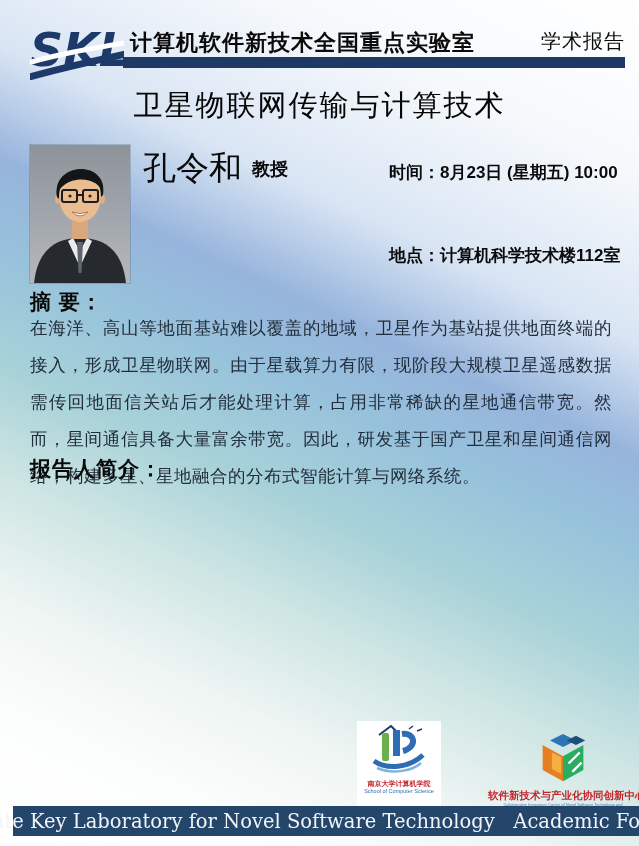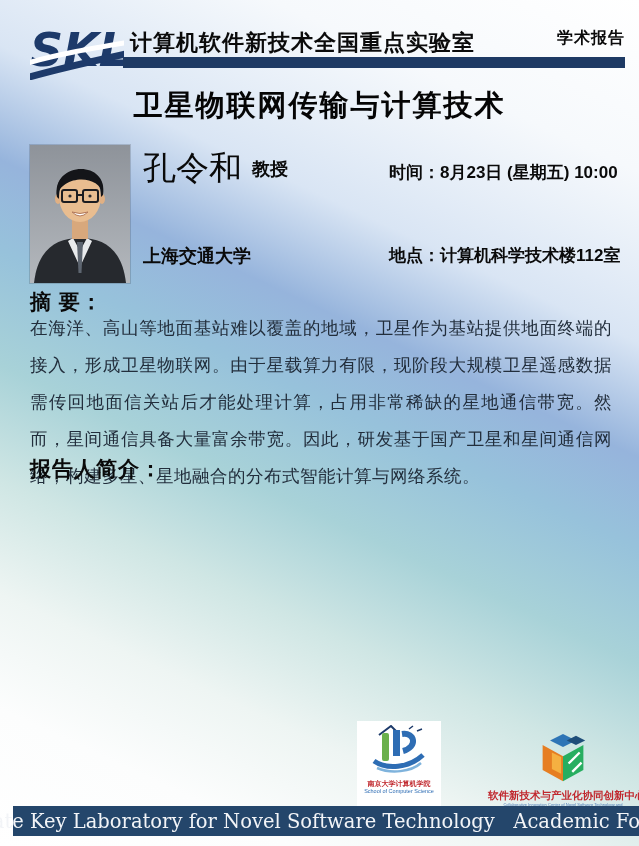--- a/index.html
+++ b/index.html
@@ -7,24 +7,24 @@
     position:relative;width:639px;height:846px;margin:0 auto;overflow:hidden;
     font-family:"Liberation Sans","DejaVu Sans",sans-serif;
     background:linear-gradient(205deg,
       #ffffff 0%, #f6f9fc 15%, #d9e5f4 30%, #96b4dc 40%,
       #97c2db 48%, #a8d2d8 58%, #cfe6e4 68%, #eef5f3 78%,
       #fcfdfd 88%, #ffffff 100%);
   }
   
   .skl-logo{position:absolute;left:30px;top:22px;width:94px;height:58px;}
   .lab-name{position:absolute;left:130px;top:28px;font-size:22px;font-weight:bold;color:#0b0b0b;letter-spacing:1px;white-space:nowrap;text-align:center;}
-  .report-type{position:absolute;right:14px;top:28px;font-size:16px;font-weight:bold;color:#0b0b0b;letter-spacing:1px;}
+  .report-type{position:absolute;right:14px;top:28px;font-size:20px;font-weight:normal;color:#0b0b0b;letter-spacing:1px;}
   .header-bar{position:absolute;left:123px;top:57px;width:502px;height:11px;background:#1e3a64;}
   
-  .talk-title{position:absolute;left:0;top:86px;width:100%;text-align:center;font-size:29px;font-weight:bold;color:#050505;letter-spacing:2px;}
+  .talk-title{position:absolute;left:0;top:86px;width:100%;text-align:center;font-size:29px;font-weight:normal;color:#050505;letter-spacing:2px;}
   
   .photo{position:absolute;left:30px;top:145px;width:100px;height:138px;box-shadow:0 0 0 1px rgba(0,0,0,.15);}
   .speaker-name{position:absolute;left:143px;top:146px;font-family:"DejaVu Serif","Liberation Serif",serif;font-size:33px;color:#0a0a0a;}
   .speaker-title{font-family:"Liberation Sans",sans-serif;font-size:18px;font-weight:bold;margin-left:10px;vertical-align:4px;margin-top:44px;}
   .affiliation{position:absolute;left:143px;top:244px;font-size:18px;font-weight:bold;color:#0a0a0a;}
   .time-line{position:absolute;left:389px;top:161px;font-size:17px;font-weight:bold;color:#0a0a0a;white-space:nowrap;}
   .loc-line{position:absolute;left:389px;top:244px;font-size:17px;font-weight:bold;color:#0a0a0a;white-space:nowrap;}
   
   .sec-heading{position:absolute;left:30px;font-size:21px;font-weight:bold;color:#0a0a0a;letter-spacing:1px;}
   .abs-heading{top:288px;}
@@ -91,21 +91,20 @@
       <line x1="47" y1="50" x2="53" y2="50" stroke="#1c1c20" stroke-width="2"></line>
       <circle cx="40" cy="51" r="1.6" fill="#2a2a2e"></circle>
       <circle cx="60" cy="51" r="1.6" fill="#2a2a2e"></circle>
       <path d="M42,67 Q50,75 58,67 Q50,70 42,67 Z" fill="#ffffff" stroke="#b3795a" stroke-width="1"></path>
     </svg>
   </div>
   <div class="speaker-name">
     <span>孔令和</span><span class="speaker-title">教授</span>
   </div>
   <div class="time-line">时间：8月23日 (星期五) 10:00</div>
-  <div class="affiliation">上海交通大学</div>
   <div class="loc-line">地点：计算机科学技术楼112室</div>
 
   <div class="sec-heading abs-heading">摘 要：</div>
   <div class="body-text abs-body">在海洋、高山等地面基站难以覆盖的地域，卫星作为基站提供地面终端的接入，形成卫星物联网。由于星载算力有限，现阶段大规模卫星遥感数据需传回地面信关站后才能处理计算，占用非常稀缺的星地通信带宽。然而，星间通信具备大量富余带宽。因此，研发基于国产卫星和星间通信网络，构建多星、星地融合的分布式智能计算与网络系统。</div>
 
   <div class="sec-heading bio-heading">报告人简介：</div>
 
   <div class="nju-logo-box">
     <svg viewBox="0 0 60 50" width="60" height="50">
       <path d="M10,10 L22,1 L28,7" stroke="#1d3a6a" stroke-width="2" fill="none"></path>

